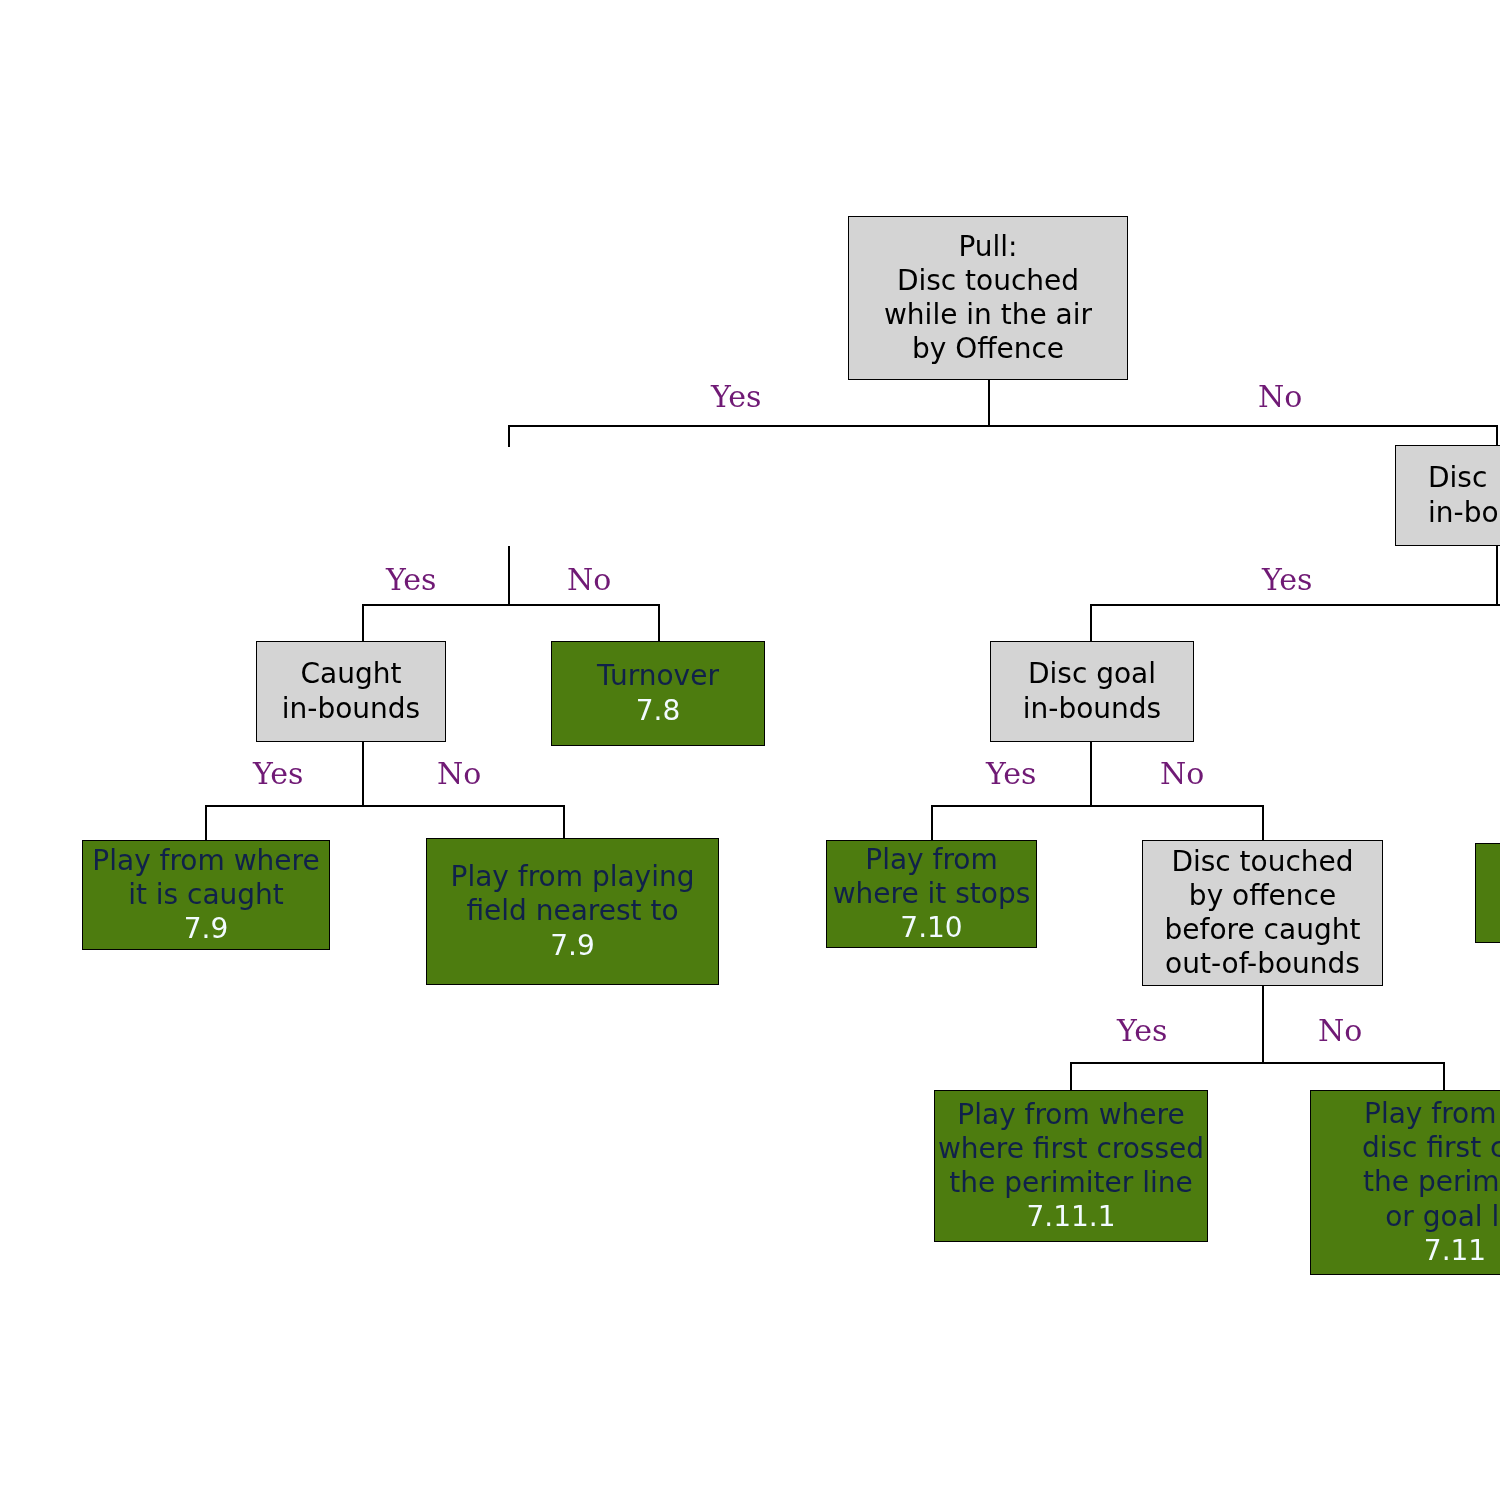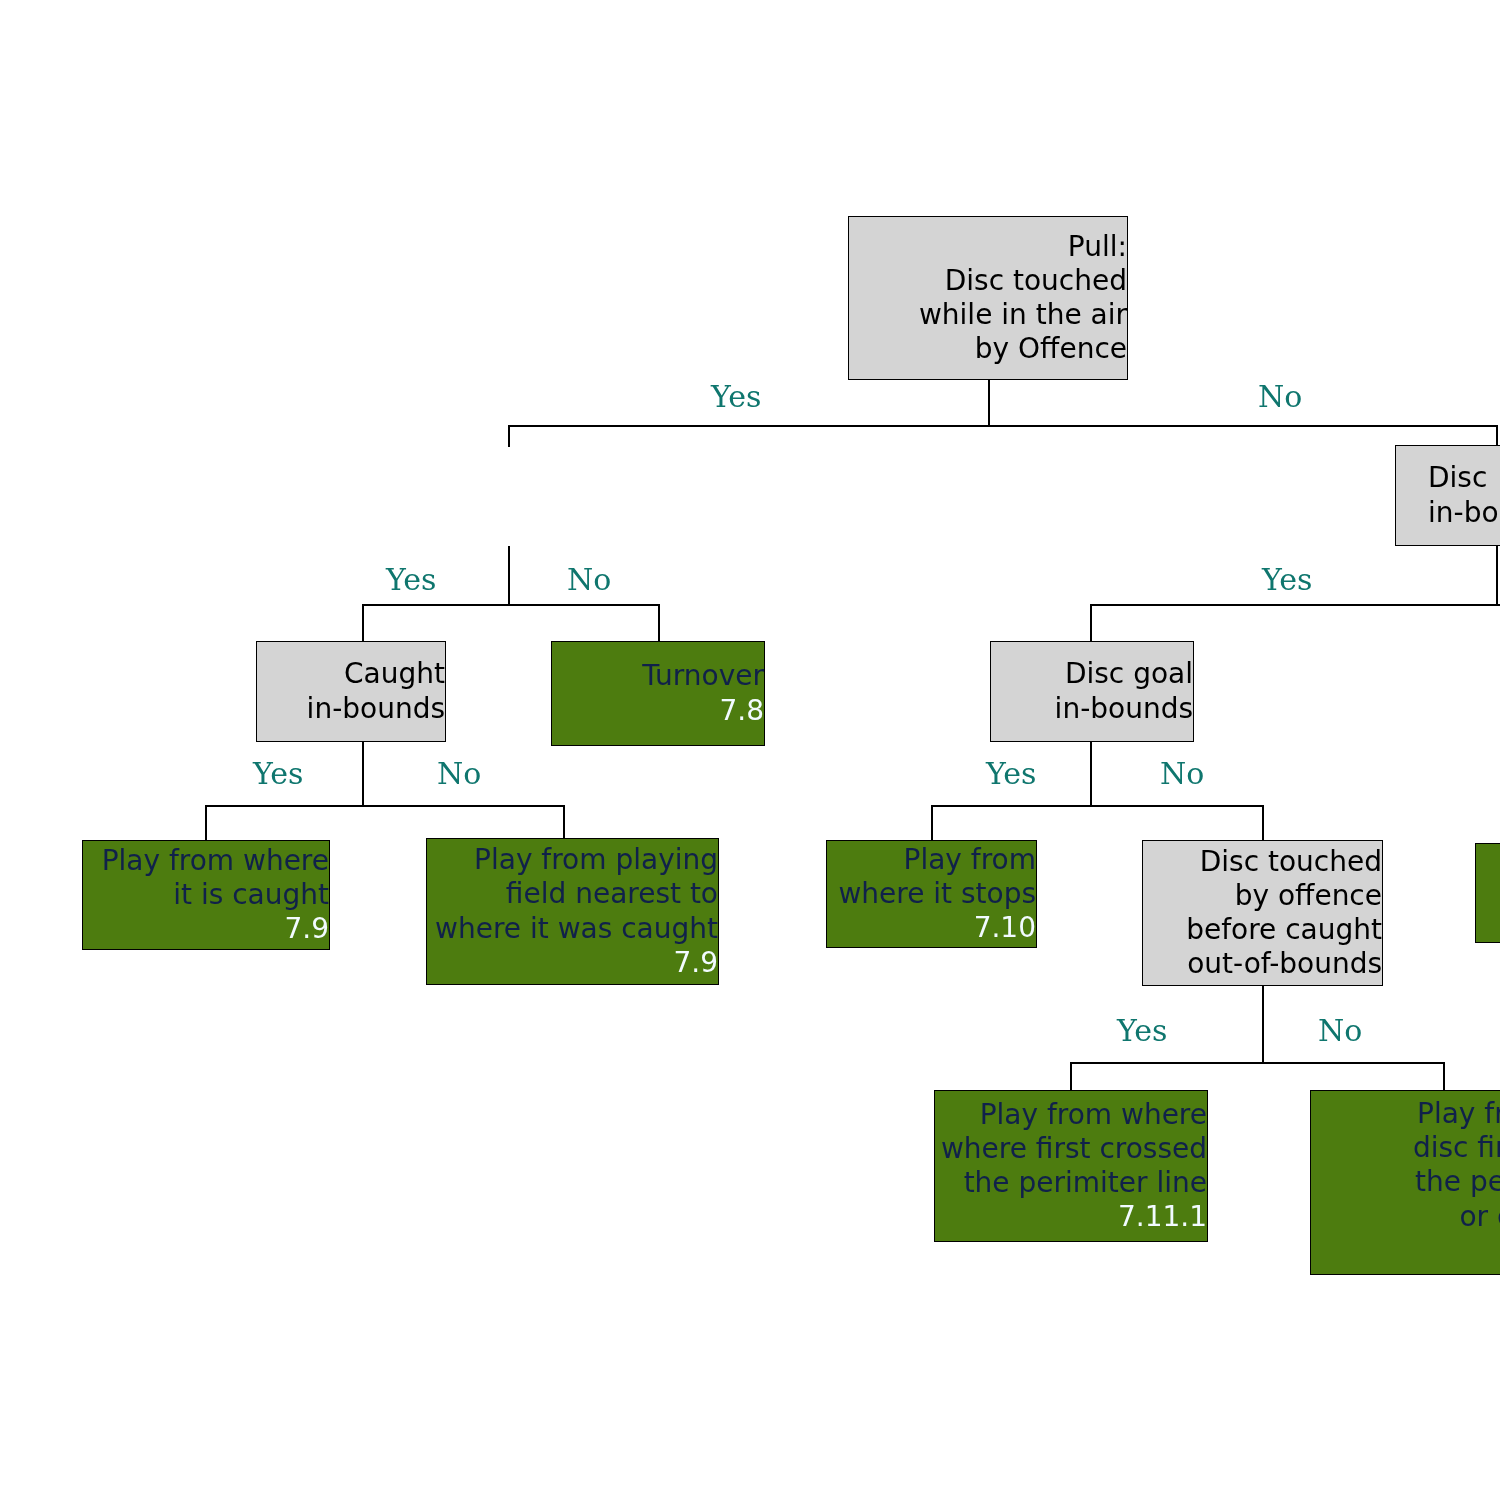--- a/index.html
+++ b/index.html
@@ -18,21 +18,21 @@
     overflow: hidden;
   }
 
   
   .node {
     position: absolute;
     box-sizing: border-box;
     border: 1.5px solid #000000;
     display: flex;
     flex-direction: column;
-    align-items: flex-end;
+    align-items: center;
     justify-content: center;
     text-align: center;
     line-height: 1.22;
   }
   .node.decision {
     background: #d4d4d4;
     color: #000000;
     font-family: "DejaVu Sans", "Liberation Sans", sans-serif;
     font-size: 28px;
   }
@@ -58,21 +58,21 @@
     background: #000000;
   }
   .vline { width: 2px; }
   .hline { height: 2px; }
 
   
   .edge-label {
     position: absolute;
     font-family: "DejaVu Serif", "Liberation Serif", serif;
     font-size: 30px;
-    color: #0f766e;
+    color: #701a75;
     white-space: nowrap;
   }
 </style>
 </head>
 <body>
 
 <div id="canvas">
 
   <div class="vline" style="left:988px; top:380px; height:46px;"></div>
 
@@ -136,21 +136,20 @@
 
   <div class="node outcome" style="left:82px; top:840px; width:248px; height:110px;">
     <span class="line">Play from where</span>
     <span class="line">it is caught</span>
     <span class="rule">7.9</span>
   </div>
 
   <div class="node outcome" style="left:426px; top:838px; width:293px; height:147px;">
     <span class="line">Play from playing</span>
     <span class="line">field nearest to</span>
-    <span class="line">where it was caught</span>
     <span class="rule">7.9</span>
   </div>
 
   <div class="node outcome" style="left:826px; top:840px; width:211px; height:108px;">
     <span class="line">Play from</span>
     <span class="line">where it stops</span>
     <span class="rule">7.10</span>
   </div>
 
   <div class="node decision" style="left:1142px; top:840px; width:241px; height:146px;">

